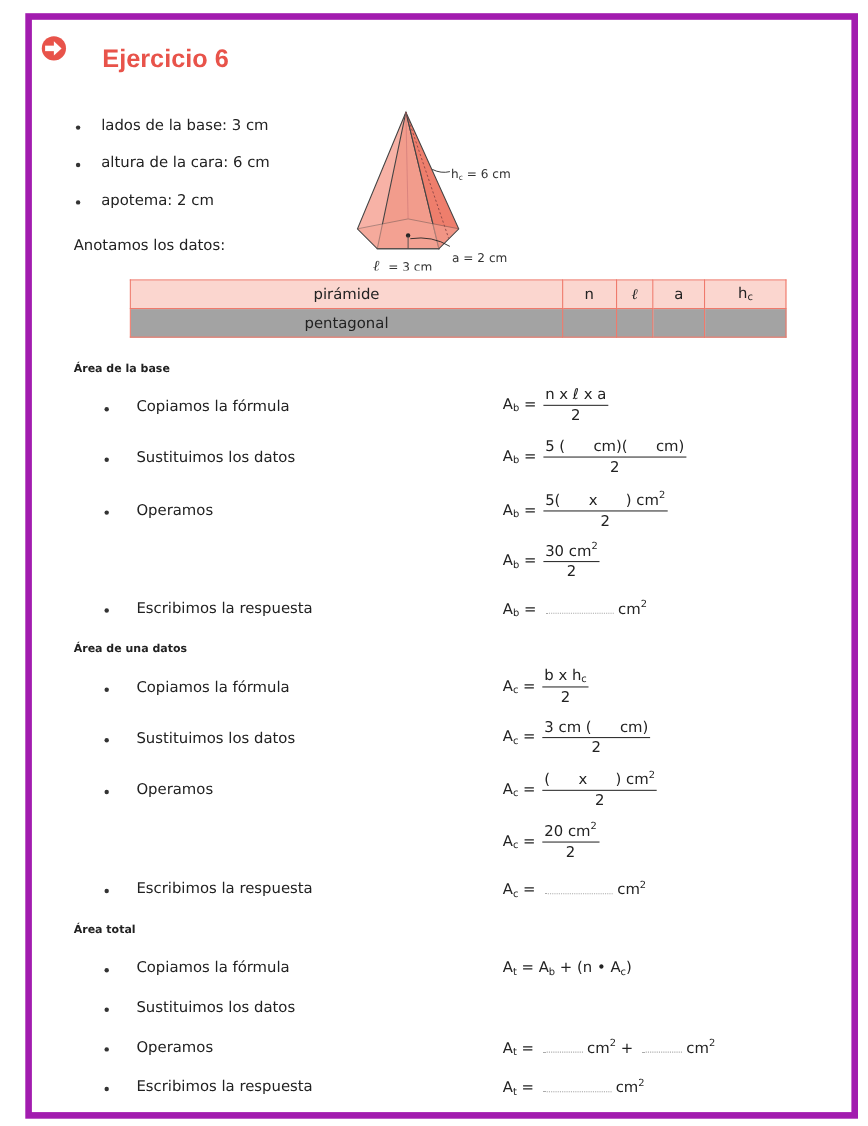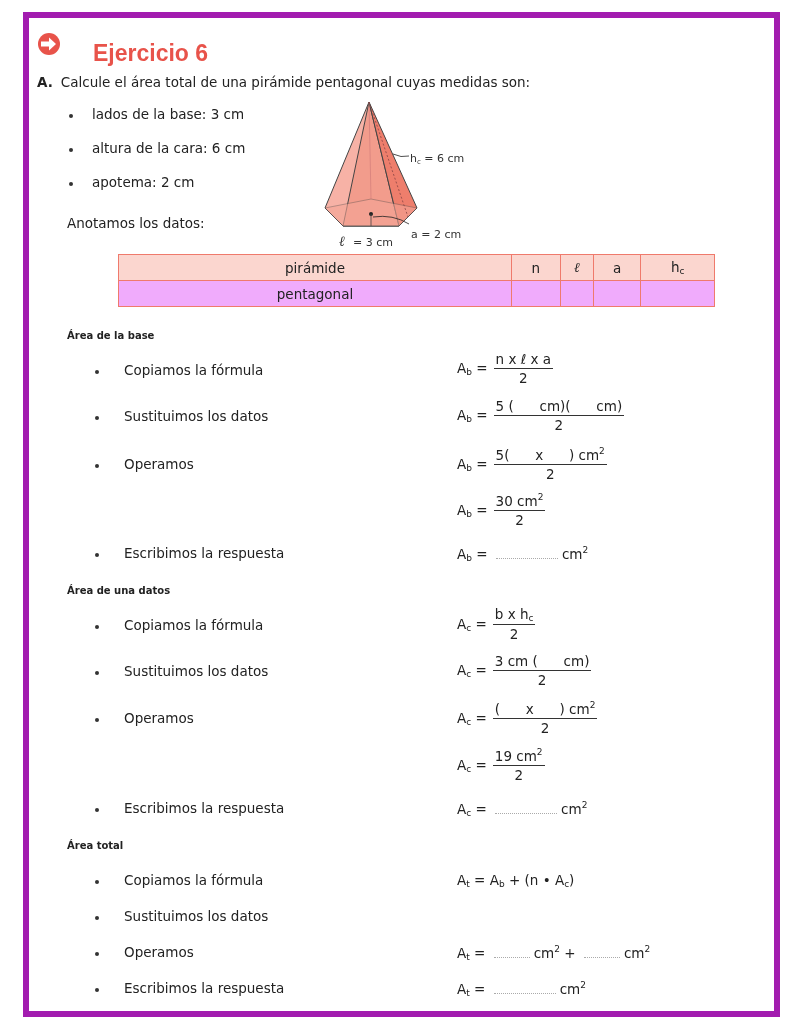--- a/index.html
+++ b/index.html
@@ -9,21 +9,21 @@
            border: 6px solid #a21caf; border-top-width: 6px; background: #fff; }
   .abs { position: absolute; white-space: nowrap; }
   .title { left: 64px; top: 22px; font-size: 23px; font-weight: bold; color: #e8534a; font-family: "Liberation Sans", sans-serif; }
   .arrow-icon { left: 8px; top: 14px; width: 24px; height: 24px; }
   .qA { left: 8px; top: 56px; }
   .qA b { margin-right: 8px; }
   .dot { display: inline-block; width: 4px; height: 4px; border-radius: 50%; background: #333; position: absolute; }
   table.data { position: absolute; left: 89px; top: 236px; border-collapse: collapse; width: 597px; font-size: 13.5px; }
   table.data th, table.data td { border: 1.5px solid #ef7a6c; height: 25px; text-align: center; font-weight: normal; padding: 0; }
   table.data th { background: #fbd6cf; }
-  table.data td { background: #f0abfc; }
+  table.data td { background: #a3a3a3; }
   .h { font-weight: bold; font-size: 10px; }
   .frac { position: absolute; display: flex; align-items: center; }
   .frac .lhs { margin-right: 6px; }
   .frac .fr { display: inline-flex; flex-direction: column; align-items: center; }
   .frac .num { border-bottom: 1px solid #333; padding: 0 2px 1px 2px; white-space: pre; }
   .frac .den { padding-top: 1px; }
   .blank { display: inline-block; width: 62px; border-bottom: 1px dotted #aaa; height: 12px; margin: 0 4px; }
   .blank.s { width: 36px; }
   .bold { font-weight: normal; }
   sub { font-size: 9px; vertical-align: -2px; }
@@ -34,23 +34,20 @@
 
 <div class="frame">
 
   <svg class="abs arrow-icon" viewBox="0 0 24 24">
     <circle cx="12" cy="12" r="11" fill="#e8534a"></circle>
     <rect x="4" y="9.5" width="9" height="5" fill="#fff"></rect>
     <polygon points="12,5.5 19,12 12,18.5" fill="#fff"></polygon>
   </svg>
   <div class="abs title">Ejercicio 6</div>
 
-  <div class="abs qA">
-    <b>A.</b><span>Calcule el área total de una pirámide pentagonal cuyas medidas son:</span>
-  </div>
 
   <span class="dot" style="left:40px;top:96px"></span>
   <div class="abs" style="left:63px;top:88px">lados de la base: 3 cm</div>
   <span class="dot" style="left:40px;top:130px"></span>
   <div class="abs" style="left:63px;top:122px">altura de la cara: 6 cm</div>
   <span class="dot" style="left:40px;top:164px"></span>
   <div class="abs" style="left:63px;top:156px">apotema: 2 cm</div>
   <div class="abs" style="left:38px;top:197px">Anotamos los datos:</div>
 
   <svg class="abs" style="left:284px;top:78px" width="170" height="150" viewBox="0 0 170 150">
@@ -158,21 +155,21 @@
   <div class="frac" style="left:428px;top:682px">
     <span class="lhs"><span>A</span><sub>c</sub> =</span>
     <span class="fr">
         <span class="num"><span>(      x      ) cm</span><sup>2</sup></span>
         <span class="den">2</span>
       </span>
   </div>
   <div class="frac" style="left:428px;top:729px">
     <span class="lhs"><span>A</span><sub>c</sub> =</span>
     <span class="fr">
-        <span class="num"><span>19 cm</span><sup>2</sup></span>
+        <span class="num"><span>20 cm</span><sup>2</sup></span>
         <span class="den">2</span>
       </span>
   </div>
   <div class="abs bold" style="left:428px;top:782px">
     <span>A</span><sub>c</sub> = <span class="blank"></span><span>cm</span><sup>2</sup>
   </div>
 
   <div class="abs h" style="left:38px;top:822px">Área total</div>
   <span class="dot" style="left:66px;top:862px"></span>
   <div class="abs" style="left:95px;top:854px">Copiamos la fórmula</div>

